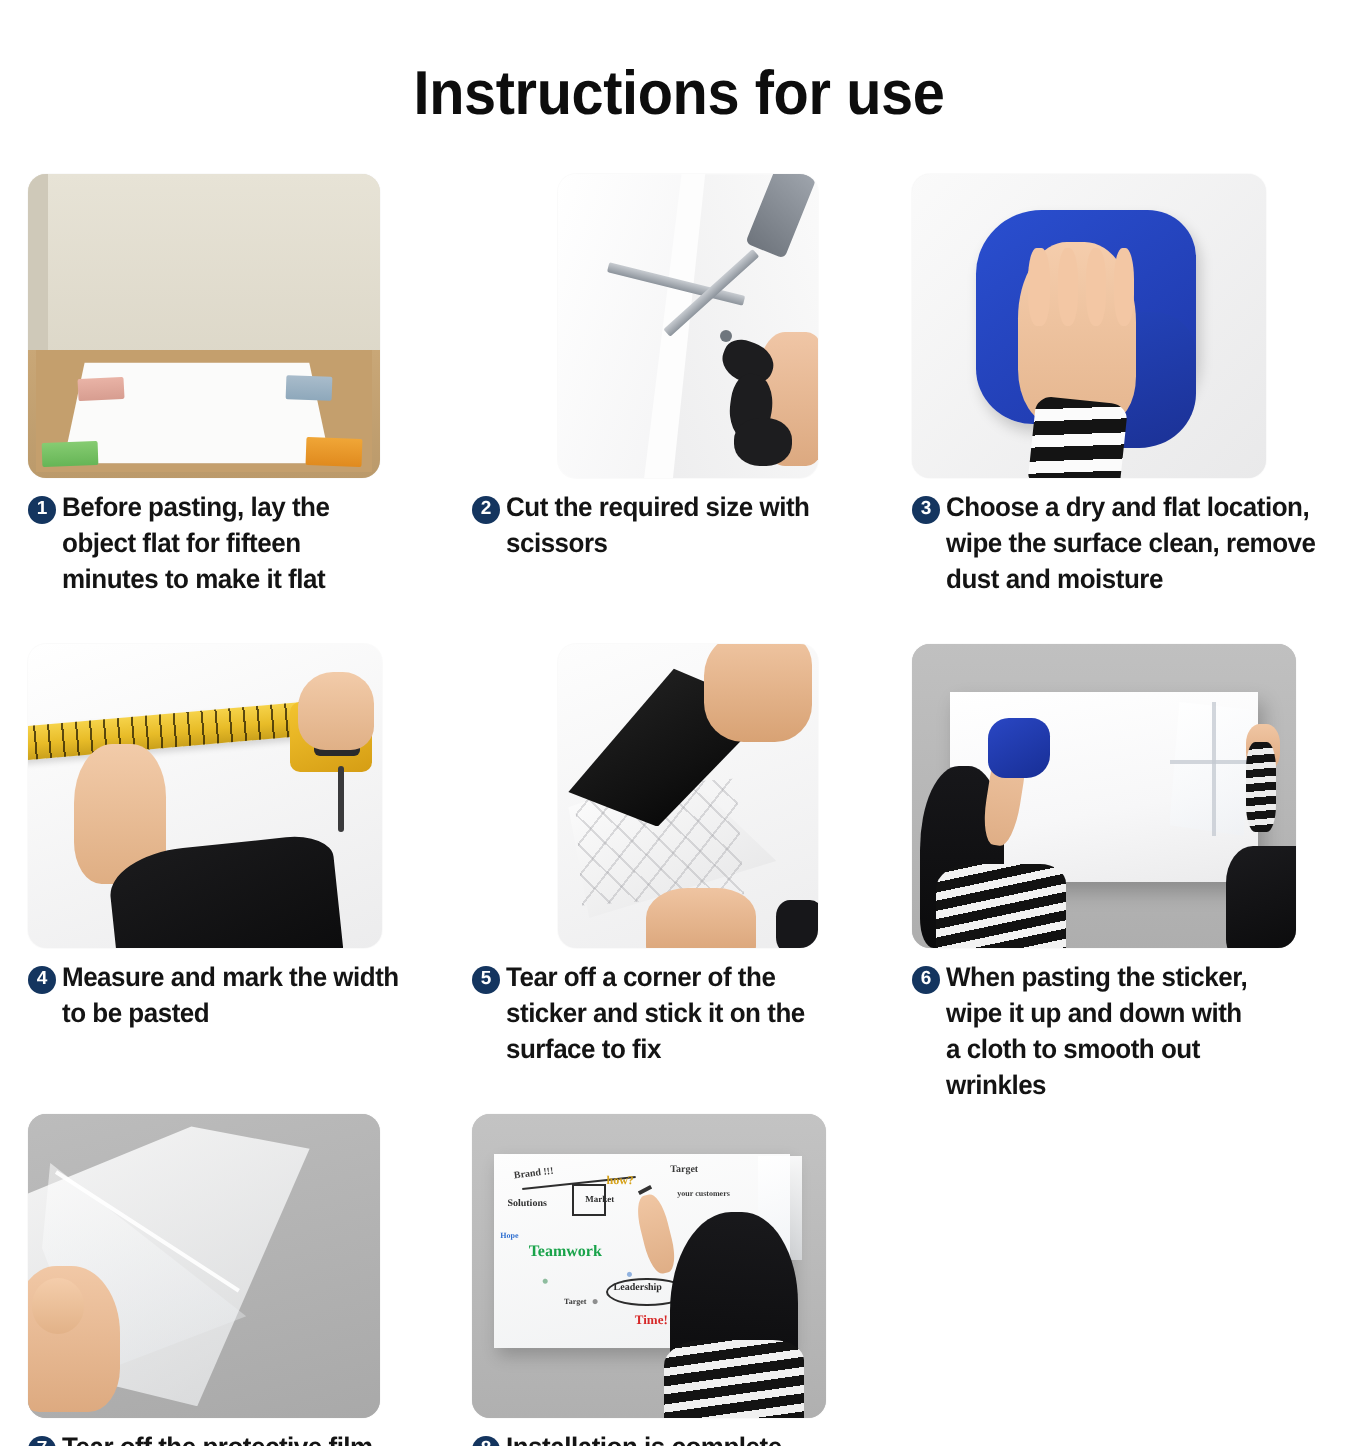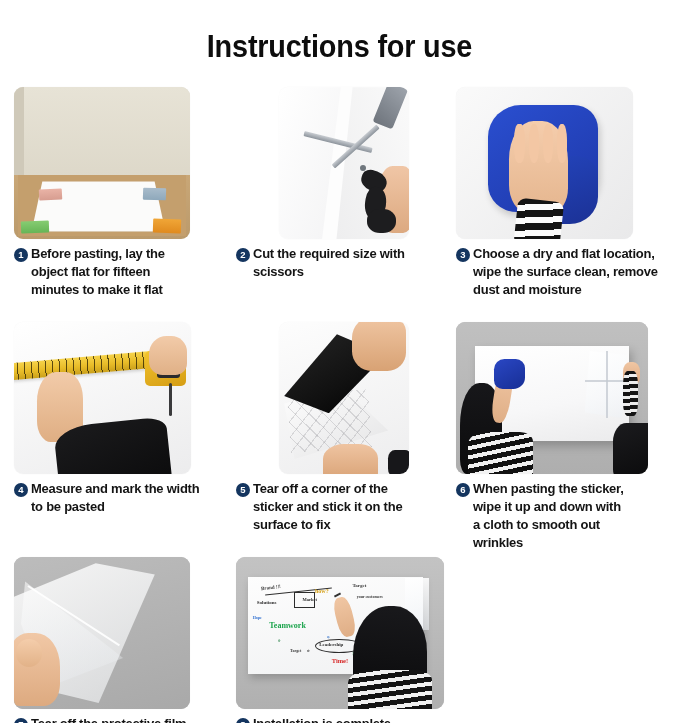--- a/index.html
+++ b/index.html
@@ -316,21 +316,21 @@
   .p7 .hand {
     position: absolute; left: -4%; bottom: 2%; width: 30%; height: 48%;
     background: linear-gradient(180deg,#f1c8a6,#ddaa80); border-radius: 40% 46% 30% 24%;
   }
   .p7 .thumb {
     position: absolute; left: 1%; bottom: 28%; width: 15%; height: 18%;
     background: linear-gradient(180deg,#f4cdab,#e2b288); border-radius: 50%;
   }
 
   
-  .p8 { width: 208px; height: 152px; background: #bdbdbd; }
+  .p8 { width: 177px; height: 152px; background: #bdbdbd; }
   .p8 .bgwall { position: absolute; inset: 0; background: linear-gradient(180deg,#c3c3c3,#b0b0b0); }
   .p8 .board {
     position: absolute; left: 6%; top: 13%; width: 84%; height: 64%;
     background: linear-gradient(170deg,#fdfdfd,#f1f2f3);
     box-shadow: 2px 4px 8px rgba(0,0,0,0.2);
   }
   .p8 .ink { position: absolute; font-size: 5px; font-weight: bold; font-family: "Liberation Serif", serif; white-space: nowrap; }
   .p8 .i-brand   { left: 12%; top: 18%; color:#3b3b3b; transform: rotate(-7deg); }
   .p8 .i-sol     { left: 10%; top: 28%; color:#2f2f2f; }
   .p8 .i-market  { left: 32%; top: 26%; color:#2f2f2f; font-size: 4.5px; }

